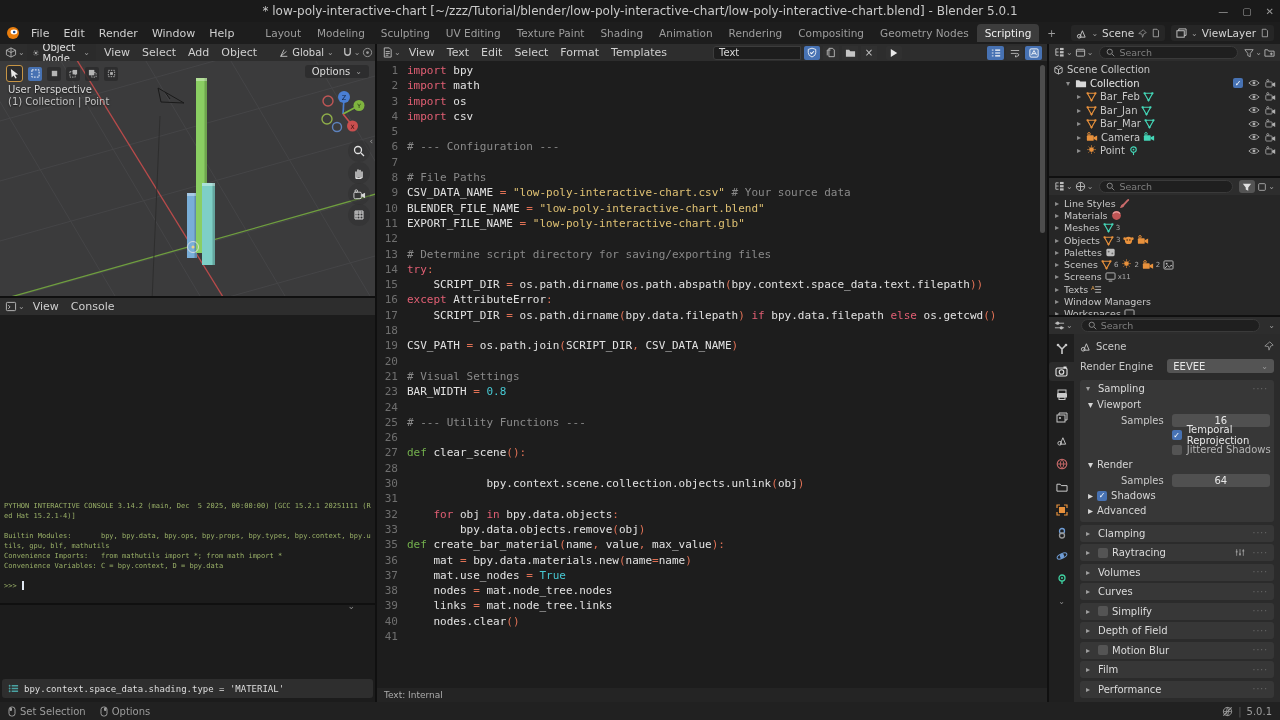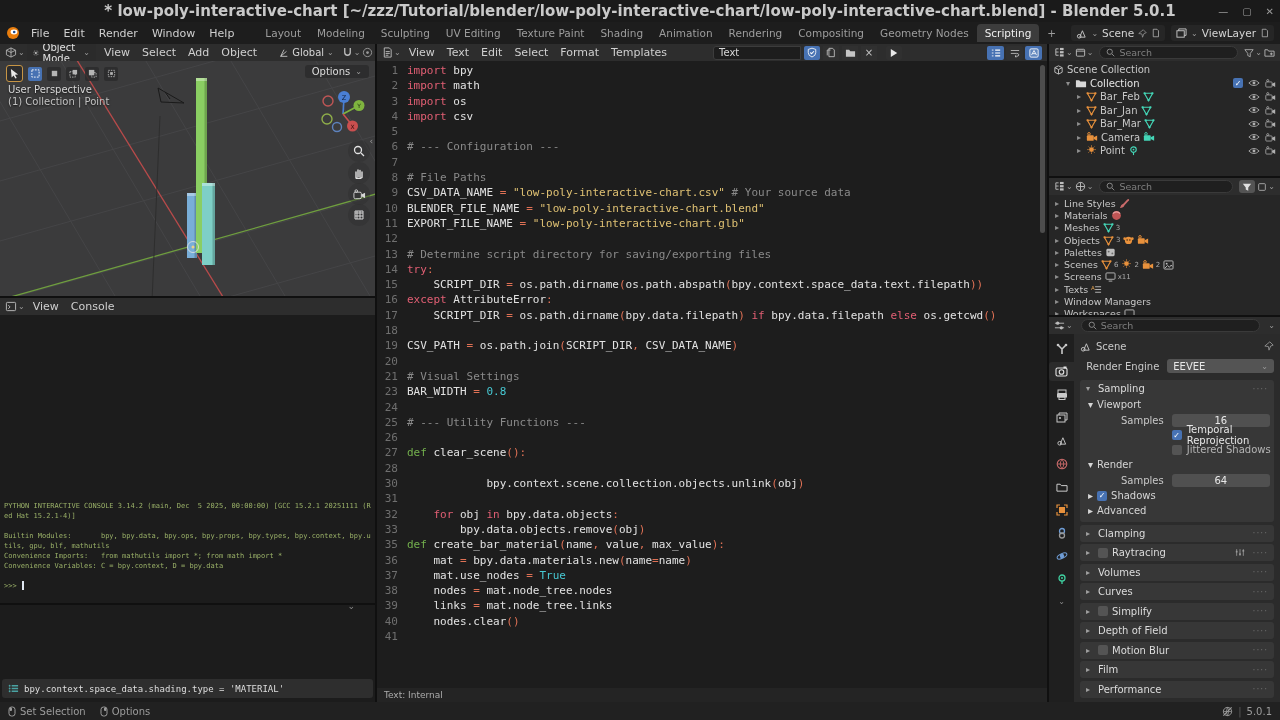--- a/index.html
+++ b/index.html
@@ -3,21 +3,21 @@
 <meta charset="utf-8">
 <style>
   * { margin:0; padding:0; box-sizing:border-box; user-select:none; }
   html,body { width:1280px; height:720px; overflow:hidden; background:#101010;
     font-family:"DejaVu Sans","Liberation Sans",sans-serif; cursor:default; }
   #app { position:relative; width:1280px; height:720px; }
 
   
   #titlebar { position:absolute; left:0; top:0; width:1280px; height:22px; background:#1a1a1a;
     display:flex; align-items:center; justify-content:center; }
-  #title-text { font-size:15px; font-weight:bold; color:#c9c9c9; }
+  #title-text { font-size:12px; font-weight:normal; color:#c9c9c9; }
   #win-btns { position:absolute; right:6px; top:0; height:22px; display:flex; align-items:center; gap:14px;
     color:#9a9a9a; font-size:10px; }
   #menubar { position:absolute; left:0; top:22px; width:1280px; height:22px; background:#1d1d1d;
     display:flex; align-items:center; padding:0 6px; }
   .menu-item { color:#cfcfcf; font-size:11px; padding:2px 7px; border-radius:3px; }
   .ws-tab { color:#9d9d9d; font-size:10.5px; padding:3px 8px; border-radius:4px 4px 0 0; white-space:nowrap; }
   .ws-tab.active { color:#efefef; background:#3c3c3c; }
   #ws-tabs { display:flex; align-items:center; margin-left:16px; }
   #menubar-right { margin-left:auto; display:flex; align-items:center; gap:6px; }
   .db-widget { display:flex; align-items:center; gap:4px; background:#262626; border-radius:3px;
@@ -100,21 +100,21 @@
   
   #props { left:1049px; top:317px; width:231px; height:385px; background:#2b2b2b; display:flex; flex-direction:column; }
   #props-body { flex:1; display:flex; }
   #ptabs { width:25px; background:#1f1f1f; display:flex; flex-direction:column; align-items:center;
     padding-top:5px; gap:4px; flex:none; }
   .ptab { width:25px; height:19px; display:flex; align-items:center; justify-content:center; }
   .ptab.active { background:#2b2b2b; border-radius:3px 0 0 3px; }
   #pcontent { flex:1; padding:4px 6px 0 6px; font-size:10px; color:#c9c9c9; overflow:hidden; }
   #p-breadcrumb { display:flex; align-items:center; gap:5px; height:16px; }
   #p-engine-row { display:flex; align-items:center; height:20px; margin:2px 0 4px 0; }
-  #p-engine-row .lbl { width:45%; text-align:right; padding-right:8px; }
+  #p-engine-row .lbl { width:45%; text-align:left; padding-right:8px; }
   .dd-field { flex:1; background:#545454; border-radius:3px; height:14px; display:flex; align-items:center;
     padding:0 6px; color:#e8e8e8; justify-content:space-between; }
   .panel { background:#373737; border-radius:3px; margin-bottom:2.5px; }
   .p-head { display:flex; align-items:center; gap:4px; height:17px; padding:0 6px; color:#dcdcdc; }
   .p-head .chev { font-size:8px; color:#a0a0a0; width:8px; }
   .drag-dots { margin-left:auto; color:#6a6a6a; font-size:9px; letter-spacing:1px; }
   .subpanel { padding-left:8px; }
   .sp-head { display:flex; align-items:center; gap:4px; height:15px; color:#d5d5d5; }
   .prow { display:flex; align-items:center; height:16px; }
   .prow .lbl { width:45%; text-align:right; padding-right:8px; flex:none; }

